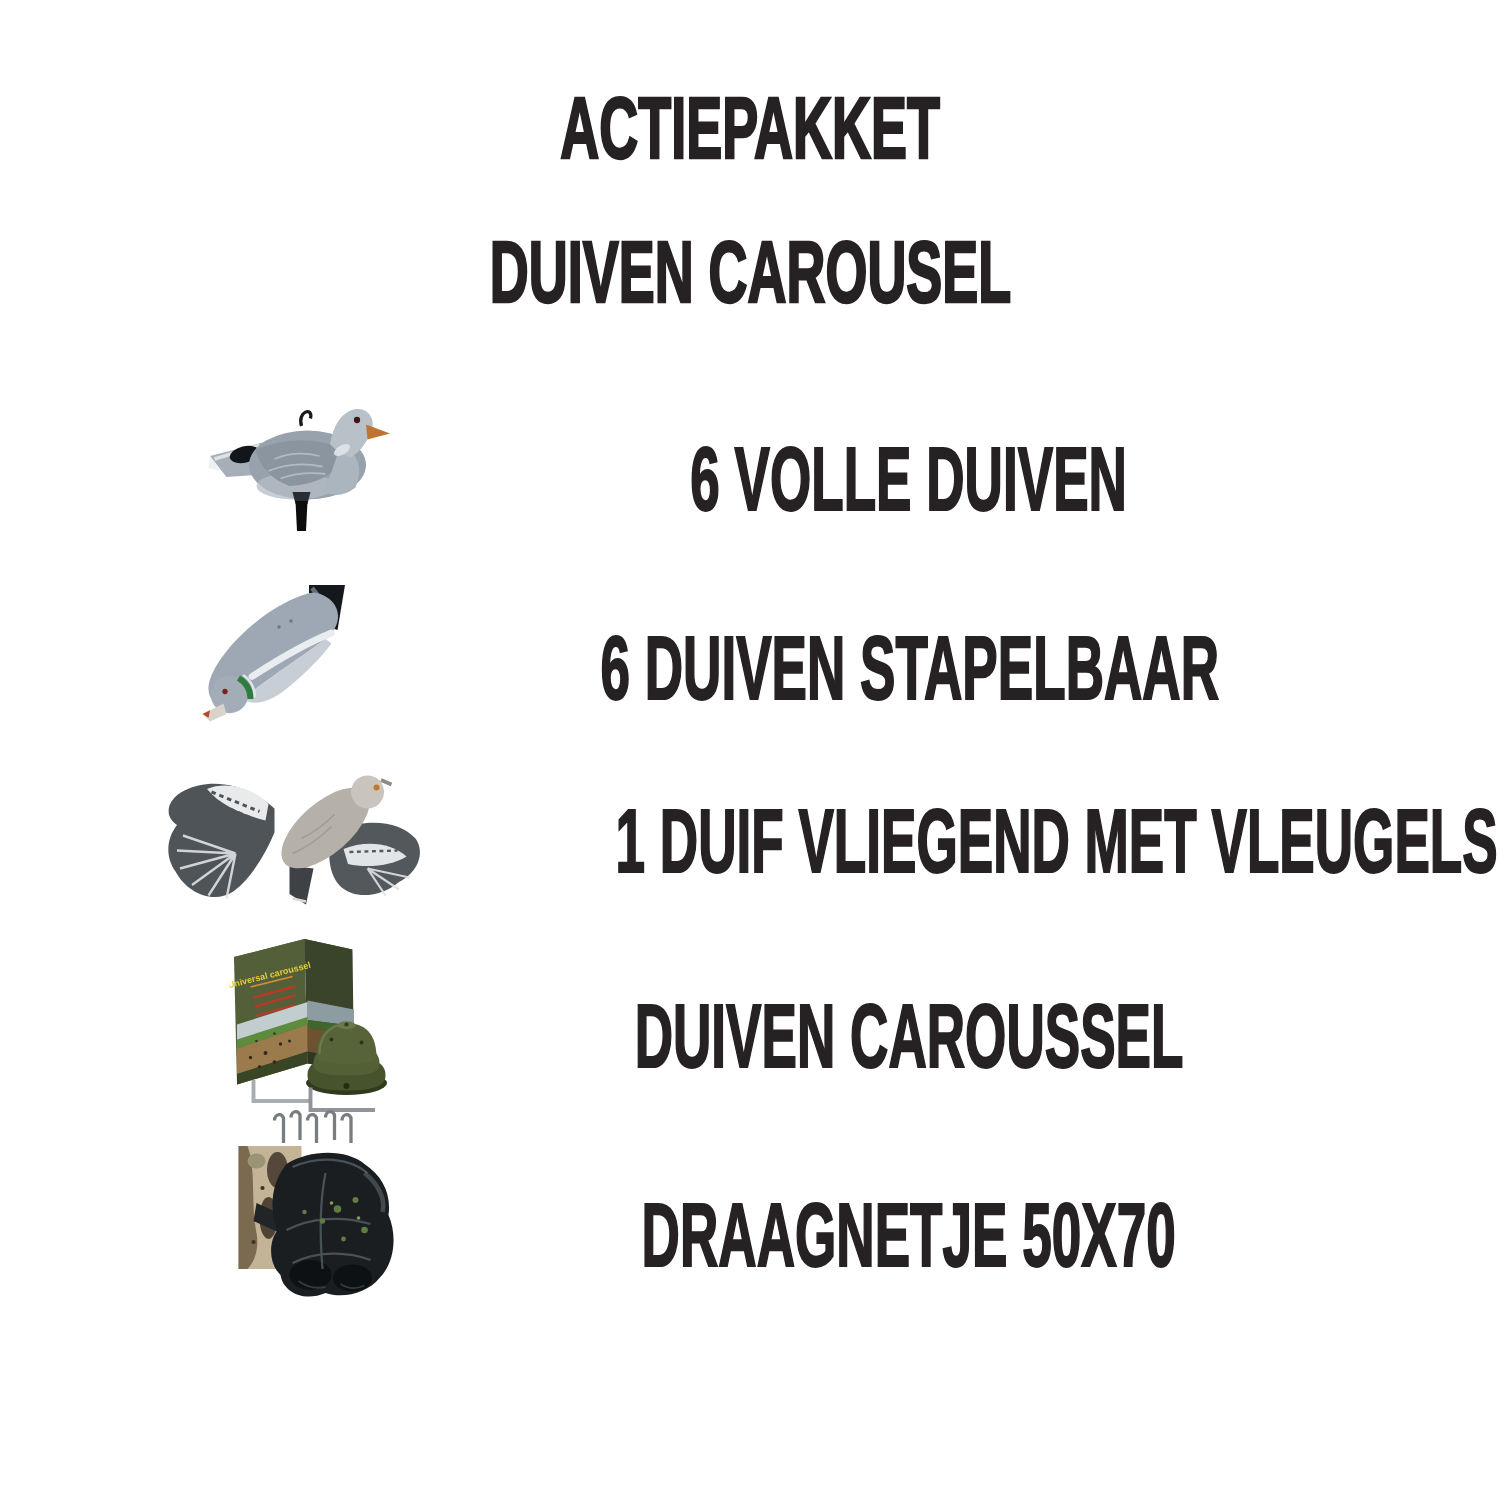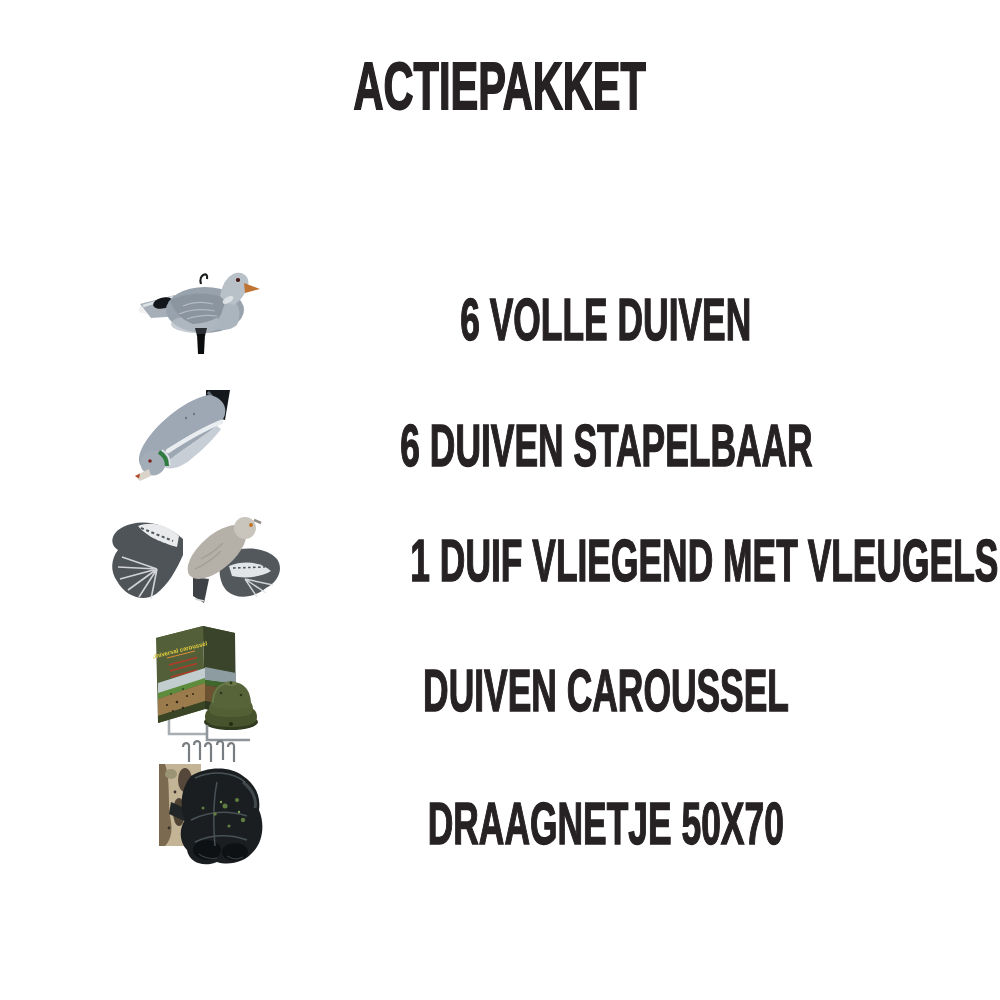--- a/index.html
+++ b/index.html
@@ -13,21 +13,21 @@
     transform:scaleX(0.62); transform-origin:50% 50%;
     -webkit-text-stroke:1.8px #262223;
   }
   .cond2 {
     display:inline-block; white-space:nowrap; font-weight:bold;
     transform:scaleX(0.59); transform-origin:50% 50%;
     -webkit-text-stroke:1.4px #262223;
   }
   .title {
     position:absolute; top:38px; left:0; width:1000px;
-    text-align:center; font-size:67px; line-height:96px; color:#262223;
+    text-align:center; font-size:58px; line-height:96px; color:#262223;
   }
   .label {
     position:absolute; left:206px; width:800px; text-align:center;
     font-size:60px; line-height:72px; color:#262223;
   }
   .label1 { top:284px; } .label2 { top:410px; } .label3 { top:525px; }
   .label4 { top:655px; } .label5 { top:788px; }
   figure.img { position:absolute; margin:0; padding:0; }
   .img1 { left:135px; top:262px; width:160px; height:106px; }
   .img2 { left:128px; top:390px; width:158px; height:95px;  }
@@ -36,20 +36,21 @@
   .img5 { left:155px; top:762px; width:135px; height:115px; }
   svg { display:block; }
 </style>
 </head>
 <body>
 
 <div class="canvas">
 
   <div class="title">
     <div><span class="cond">ACTIEPAKKET</span></div>
+    <div><span class="cond">DUIVEN CAROUSEL</span></div>
   </div>
 
   <figure class="img img1">
     <svg viewBox="0 0 160 106" width="160" height="106">
       <path d="M66 22 C63 12, 74 9, 72 17" fill="none" stroke="#1a1b1d" stroke-width="2.2"></path>
       <polygon points="5,42 40,33 46,54 16,56" fill="#a6afb8"></polygon>
       <path d="M8 44 L38 35" stroke="#dde2e6" stroke-width="2.5" fill="none"></path>
       <ellipse cx="28" cy="41" rx="10" ry="5.5" fill="#121519" transform="rotate(-13 28 41)"></ellipse>
       <polygon points="5,42 12,52 4,50" fill="#eef0f2"></polygon>
       <ellipse cx="70" cy="48" rx="39" ry="23" fill="#98a2ac"></ellipse>

